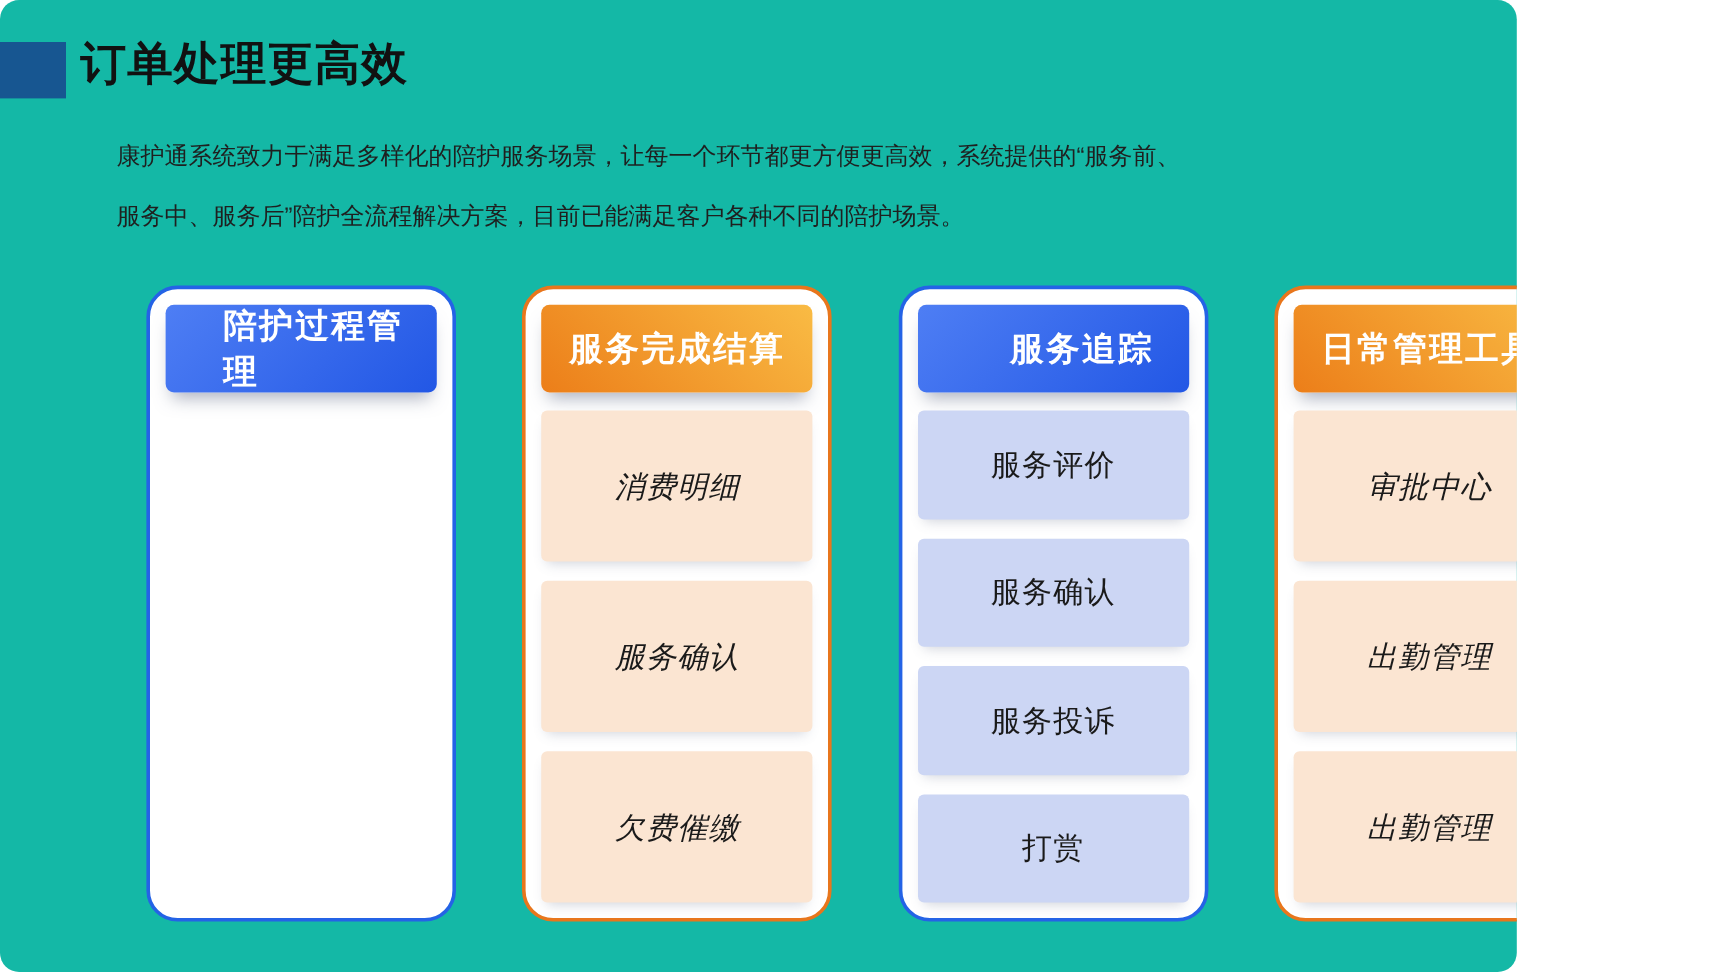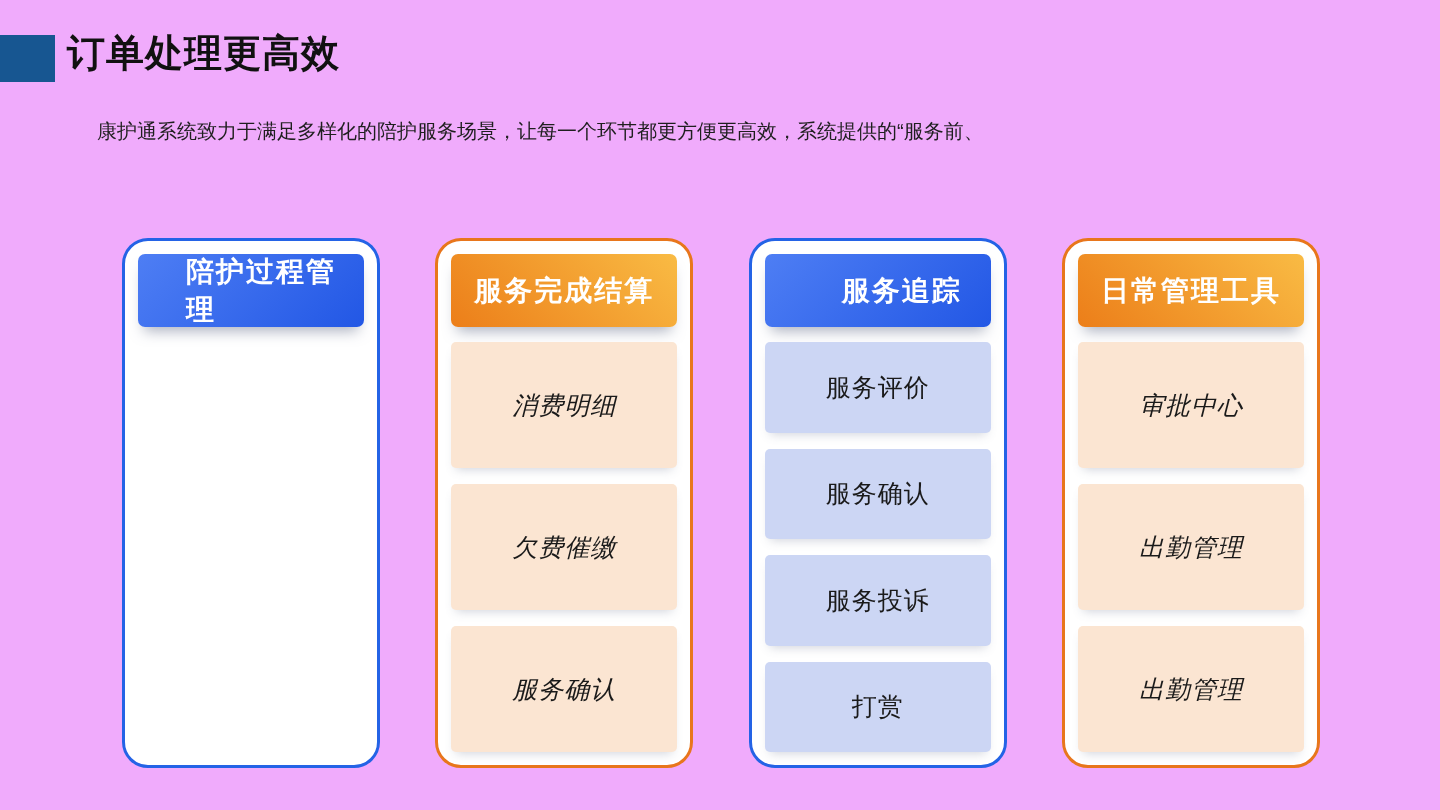--- a/index.html
+++ b/index.html
@@ -3,24 +3,25 @@
 <meta charset="utf-8">
 <style>
   html, body {
     margin: 0;
     padding: 0;
     background: #ffffff;
     font-family: "Liberation Sans", "DejaVu Sans", sans-serif;
   }
   .slide {
     position: relative;
-    width: 1440px;
+    width: 1264px;
     height: 810px;
-    background: #f0abfc;
+    background: #14b8a6;
     overflow: hidden;
+    border-radius: 16px;
   }
   .accent {
     position: absolute;
     left: 0;
     top: 35px;
     width: 55px;
     height: 47px;
     background: var(--title-accent, #175691);
   }
   .title {
@@ -109,31 +110,32 @@
   .card.orange .card-item { background: var(--orange-item-bg, #fbe5d2); font-style: italic; }
 </style>
 </head>
 <body>
 
 <div class="slide">
   <div class="accent"></div>
   <h1 class="title">订单处理更高效</h1>
   <p class="intro">
     <span class="intro-line">康护通系统致力于满足多样化的陪护服务场景，让每一个环节都更方便更高效，系统提供的“服务前、</span>
+    <span class="intro-line">服务中、服务后”陪护全流程解决方案，目前已能满足客户各种不同的陪护场景。</span>
   </p>
   <div class="cards" id="cards">
       <div class="card blue">
     <div class="card-header">陪护过程管理</div>
   </div>
       <div class="card orange">
     <div class="card-header">服务完成结算</div>
     <div class="card-items">
           <div class="card-item">消费明细</div>
+          <div class="card-item">服务确认</div>
           <div class="card-item">欠费催缴</div>
-          <div class="card-item">服务确认</div>
         </div>
   </div>
       <div class="card blue">
     <div class="card-header">服务追踪</div>
     <div class="card-items">
           <div class="card-item">服务评价</div>
           <div class="card-item">服务确认</div>
           <div class="card-item">服务投诉</div>
           <div class="card-item">打赏</div>
         </div>

